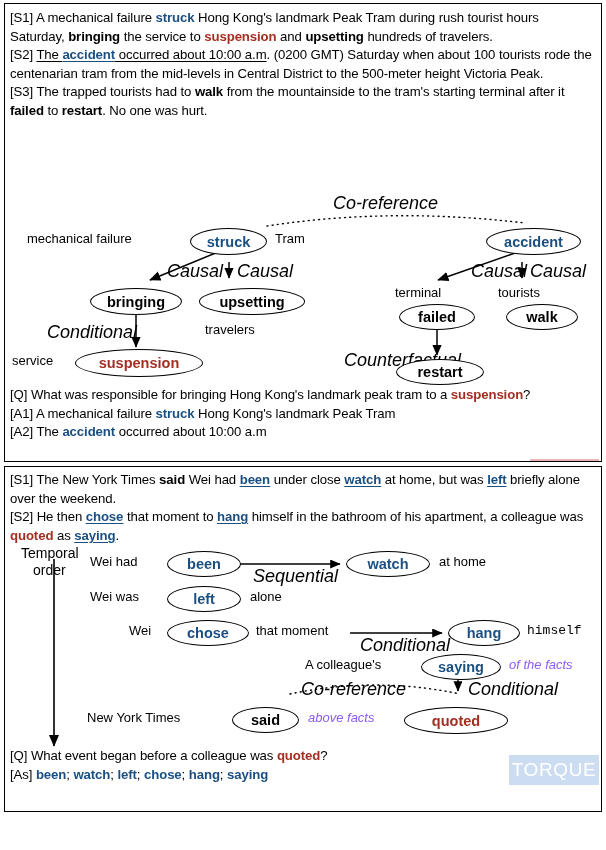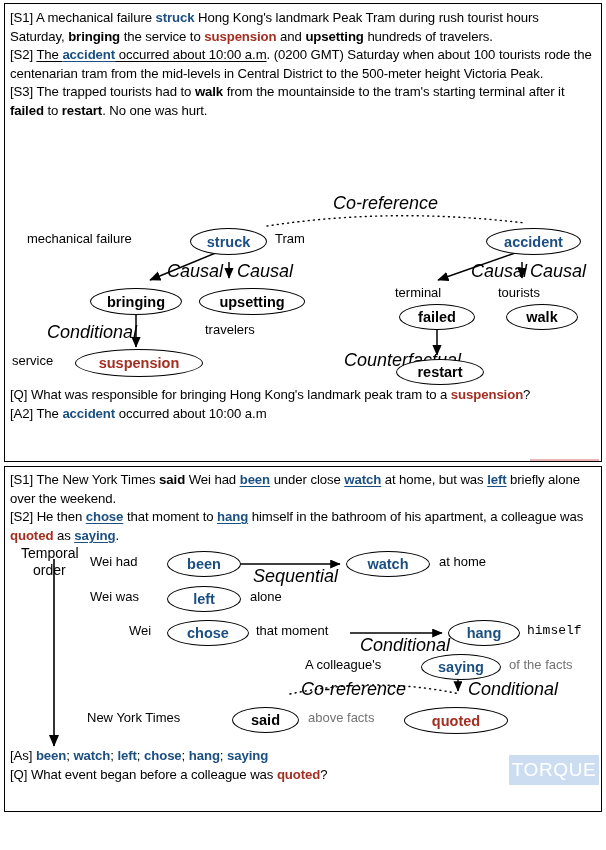--- a/index.html
+++ b/index.html
@@ -64,21 +64,21 @@
   .node.blue { color: #1b4f82; }
   .node.red  { color: #a32f22; }
   .node.black { color: #000; }
 
   .plain {
     position: absolute;
     font-size: 13px;
     white-space: nowrap;
     color: #000;
   }
-  .plain.grey { color: #737373; font-weight: normal; }
+  .plain.grey { color: #8b5cf6; font-weight: normal; font-style: italic; }
 
   .rel {
     position: absolute;
     font-size: 18px;
     font-style: italic;
     white-space: nowrap;
     color: #000;
   }
 
   svg.edges {
@@ -178,20 +178,24 @@
       <div class="node red" style="left:70px; top:345px; width:128px; height:28px;">suspension</div>
       <div class="node black" style="left:391px; top:355px; width:88px; height:26px;">restart</div>
     </div>
 
     <div class="text-block" style="top:382px;">
       <p class="para">
         <span>[Q]</span>
         <span>What was responsible for bringing Hong Kong's landmark peak tram to a </span><span class="red">suspension</span><span>?</span>
       </p>
       <p class="para">
+        <span>[A1]</span>
+        <span>A mechanical failure </span><span class="blue">struck</span><span> Hong Kong's landmark Peak Tram</span>
+      </p>
+      <p class="para">
         <span>[A2]</span>
         <span>The </span><span class="blue">accident</span><span> occurred about 10:00 a.m</span>
       </p>
     </div>
 
     <div class="badge" id="badge-ester" style="left:525px; top:422px; width:69px; height:30px;">ESTER</div>
   </div>
 
   <div class="panel" id="panel-torque">
 
@@ -254,25 +258,25 @@
       <div class="rel" style="left:463px; top:212px;">Conditional</div>
 
       <div class="plain" style="left:82px; top:243px;">New York Times</div>
       <div class="node black" style="left:227px; top:240px; width:67px; height:26px;">said</div>
       <div class="plain grey" style="left:303px; top:243px;">above facts</div>
       <div class="node red" style="left:399px; top:240px; width:104px; height:27px;">quoted</div>
     </div>
 
     <div class="text-block" style="top:280px;">
       <p class="para">
+        <span>[Q]</span>
+        <span>What event began before a colleague was </span><span class="red">quoted</span><span>?</span>
+      </p>
+      <p class="para">
         <span>[As]</span>
         <span id="torque-answers-list"><span class="blue">been</span><span>; </span><span class="blue">watch</span><span>; </span><span class="blue">left</span><span>; </span><span class="blue">chose</span><span>; </span><span class="blue">hang</span><span>; </span><span class="blue">saying</span></span>
       </p>
-      <p class="para">
-        <span>[Q]</span>
-        <span>What event began before a colleague was </span><span class="red">quoted</span><span>?</span>
-      </p>
     </div>
 
     <div class="badge" id="badge-torque" style="left:504px; top:288px; width:90px; height:30px;">TORQUE</div>
   </div>
 
 </div>
 
 </body></html>

